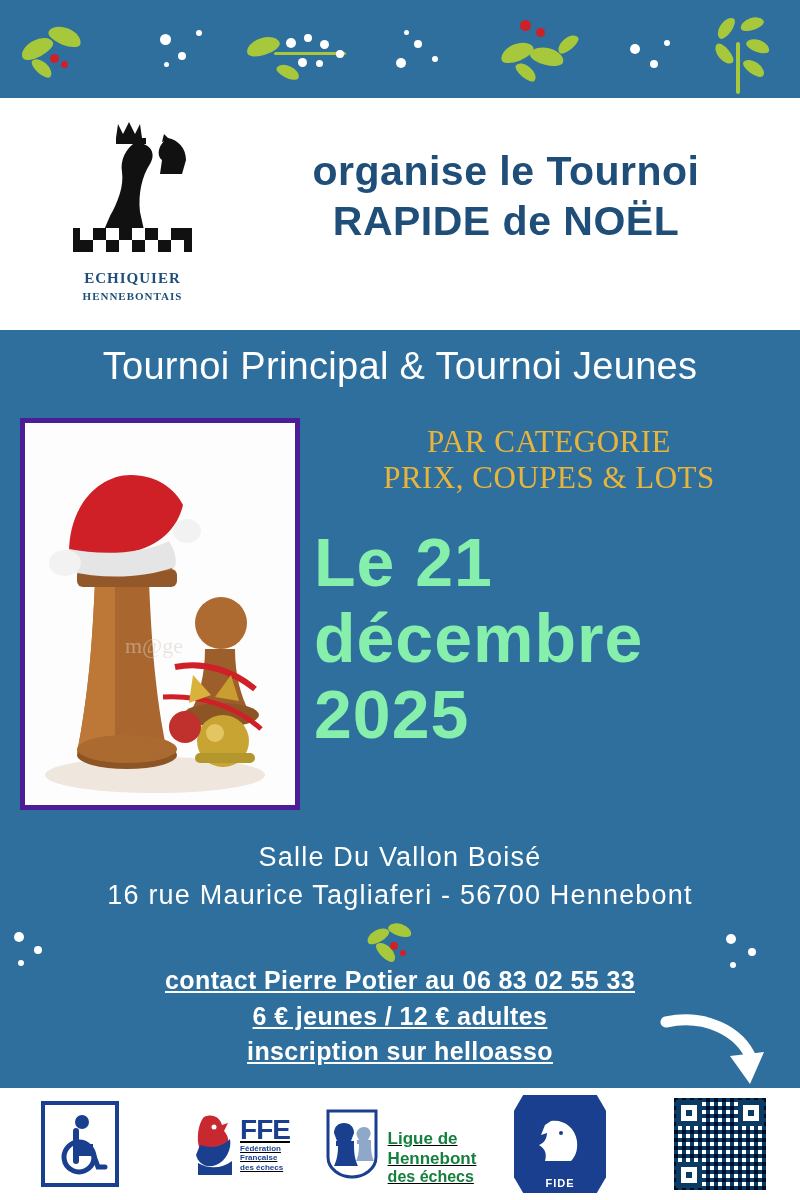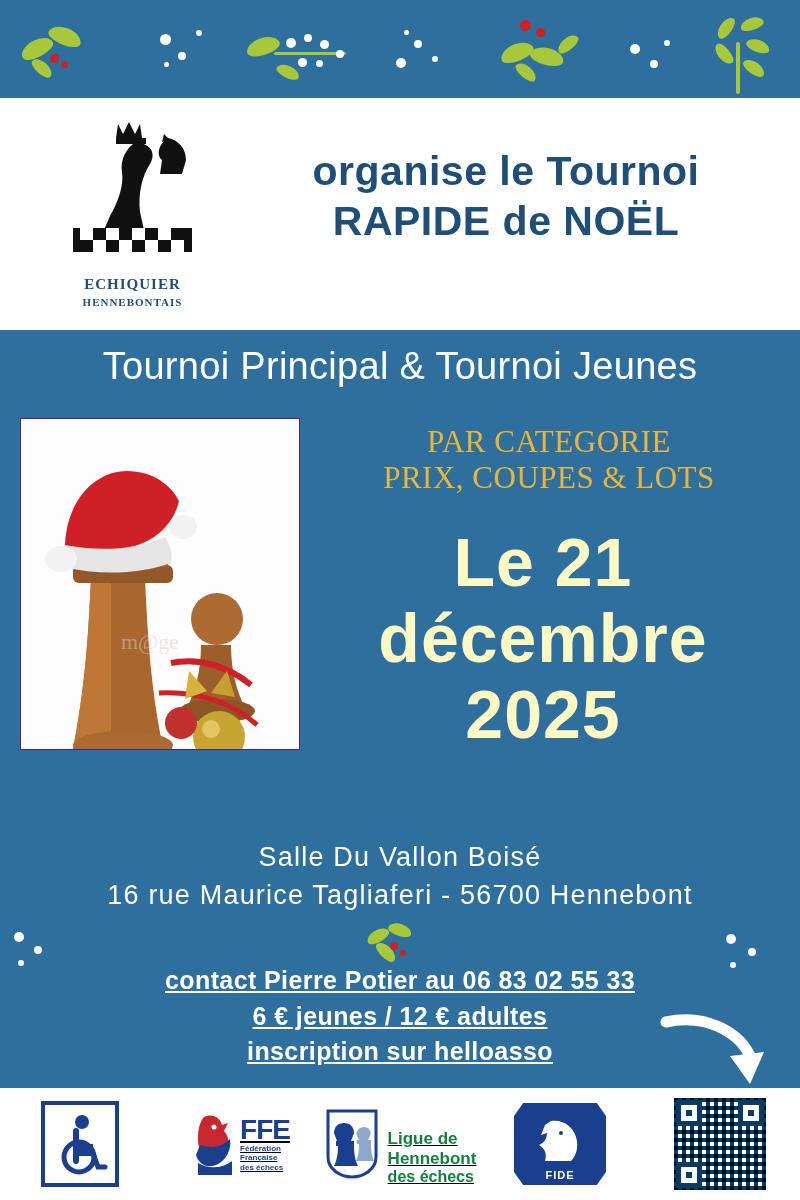--- a/index.html
+++ b/index.html
@@ -75,21 +75,21 @@
     width: 185px;
     height: 160px;
     margin: 0 auto;
   }
   .logo-name {
     font-family: "Liberation Serif", serif;
     font-weight: bold;
     font-size: 15px;
     letter-spacing: 1px;
     color: #1f4e79;
-    margin-top: 8px;
+    margin-top: 2px;
   }
   .logo-sub {
     font-family: "Liberation Serif", serif;
     font-weight: bold;
     font-size: 11px;
     letter-spacing: 1px;
     color: #1f4e79;
     margin-top: 3px;
   }
 
@@ -114,46 +114,46 @@
     text-align: center;
     color: #ffffff;
     font-size: 38px;
     letter-spacing: 0.3px;
   }
 
   .photo {
     position: absolute;
     top: 418px; left: 20px;
     width: 280px;
-    height: 332px;
+    height: 392px;
     background: #fca5a5;
-    border: 1px solid #4c1d95;
+    border: 5px solid #4c1d95;
     overflow: hidden;
   }
 
   .prize {
     position: absolute;
     top: 424px;
     left: 310px;
     width: 478px;
     text-align: center;
     font-family: "Liberation Serif", serif;
     color: #e8b53a;
     font-size: 31px;
     line-height: 1.16;
     letter-spacing: 0.5px;
   }
 
   .date {
     position: absolute;
     top: 524px;
-    left: 304px;
+    left: 314px;
     width: 478px;
-    text-align: center;
-    color: #fef9c3;
+    text-align: left;
+    color: #86efac;
     font-weight: bold;
     font-size: 68px;
     line-height: 1.12;
     letter-spacing: 1px;
   }
 
   .venue {
     position: absolute;
     top: 838px; left: 0;
     width: 800px;
@@ -223,21 +223,21 @@
   .ligue-text {
     color: #15803d;
     font-size: 17px;
     font-weight: bold;
     line-height: 1.15;
     margin-top: 28px;
   }
   .ligue-text .l2 { font-size: 16px; }
 
   .fide-badge {
-    width: 92px; height: 82px;
+    width: 92px; height: 98px;
     background: #1a3f8f;
     position: relative;
     clip-path: polygon(10% 0,90% 0,100% 16%,100% 84%,90% 100%,10% 100%,0 84%,0 16%);
     display: flex; align-items: center; justify-content: center;
   }
   .fide-label {
     position: absolute;
     bottom: 4px; left: 0; right: 0;
     text-align: center;
     color: #ffffff;

